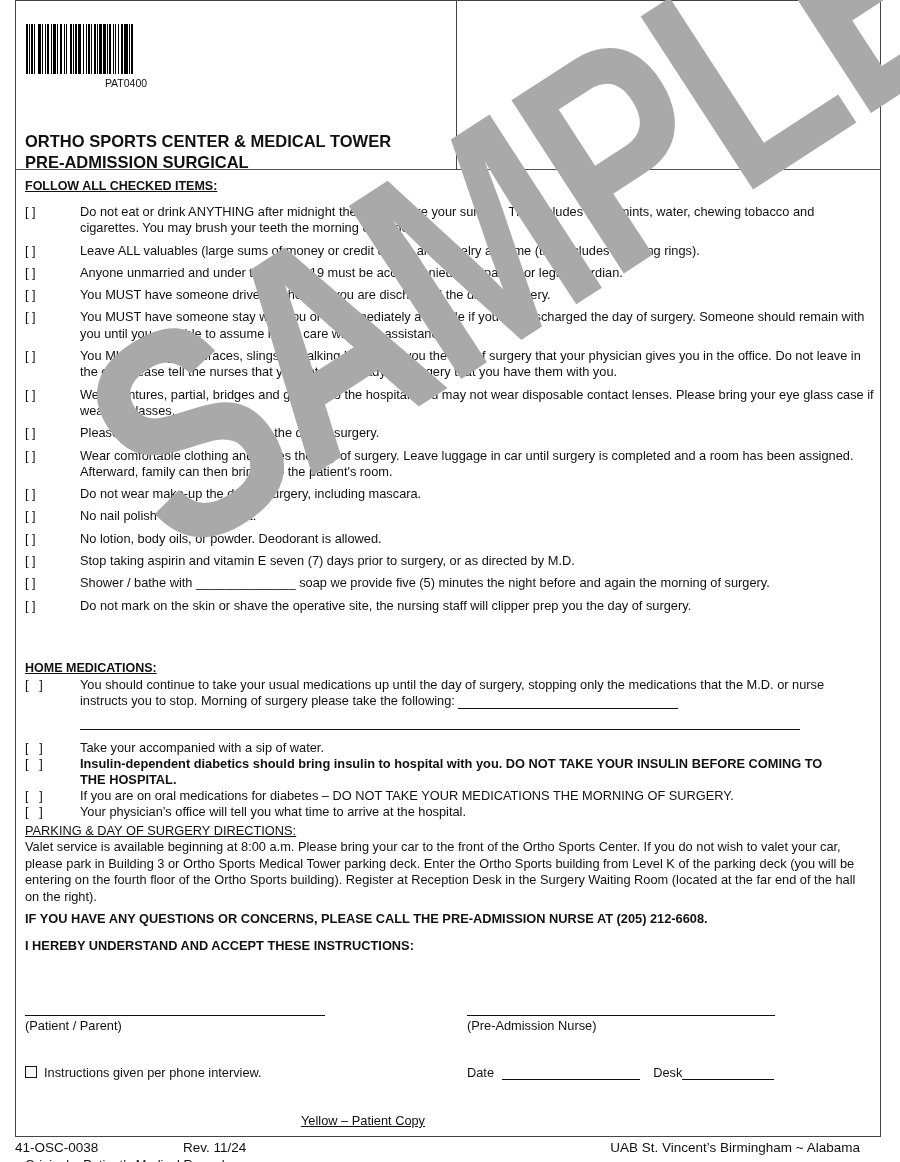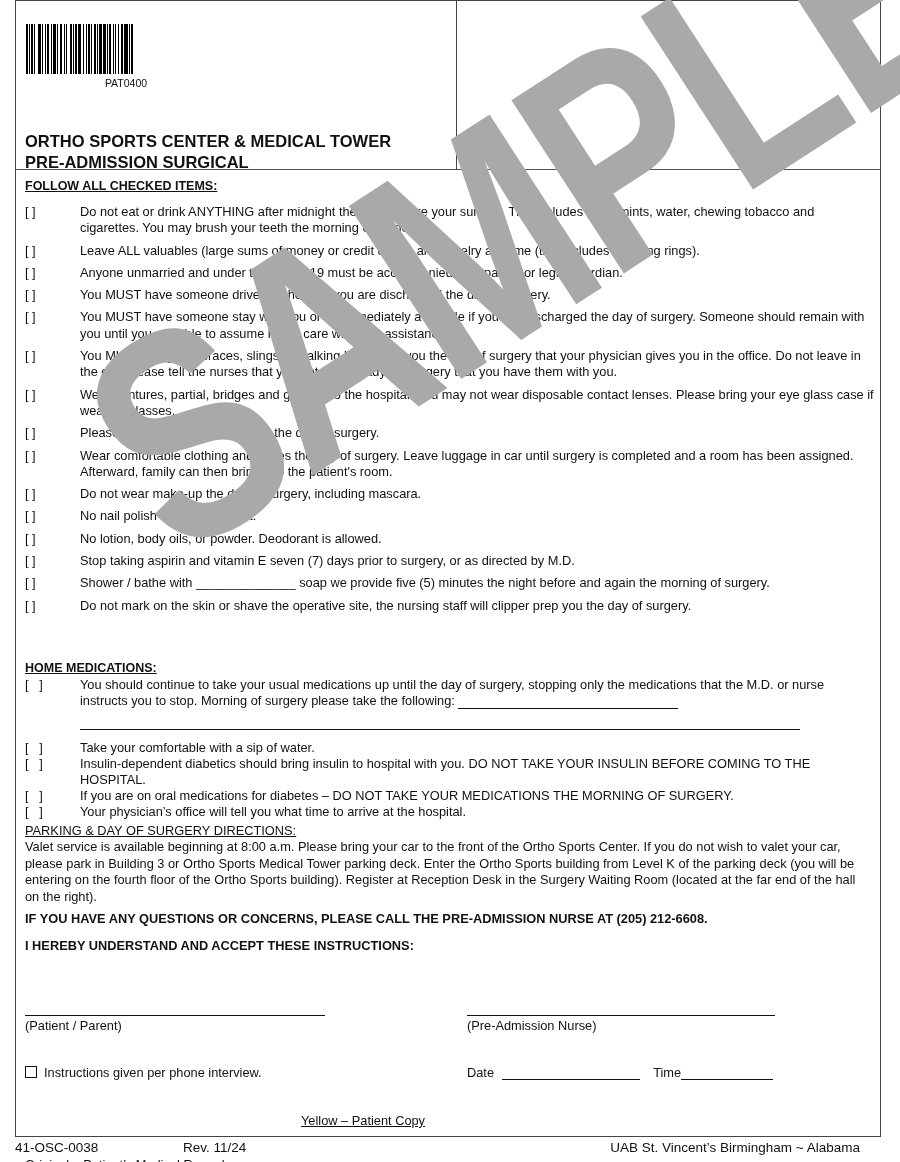--- a/index.html
+++ b/index.html
@@ -188,25 +188,25 @@
 <div class="section-heading" style="left:25px; top:661px;">HOME MEDICATIONS:</div>
 
 <div class="meds">
   <div class="item">
     <span class="cb">[&nbsp;&nbsp;&nbsp;]</span>
     <span class="txt"><span>You should continue to take your usual medications up until the day of surgery, stopping only the medications that the M.D. or nurse instructs you to stop. Morning of surgery please take the following:</span> <span class="blank-line" style="width:220px;"></span><br><span class="blank-line" style="width:720px; height:20px;"></span></span>
   </div>
   <div style="height:10px;"></div>
   <div class="item">
     <span class="cb">[&nbsp;&nbsp;&nbsp;]</span>
-    <span class="txt">Take your comfortable with a sip of water.</span>
-  </div>
-  <div class="item">
-    <span class="cb">[&nbsp;&nbsp;&nbsp;]</span>
-    <span class="txt" style="max-width:750px;">Insulin-dependent diabetics should bring insulin to hospital with you.  DO NOT TAKE YOUR INSULIN BEFORE COMING TO THE HOSPITAL.</span>
+    <span class="txt">Take your accompanied with a sip of water.</span>
+  </div>
+  <div class="item">
+    <span class="cb">[&nbsp;&nbsp;&nbsp;]</span>
+    <span class="txt" style="max-width:750px;font-weight:bold;">Insulin-dependent diabetics should bring insulin to hospital with you.  DO NOT TAKE YOUR INSULIN BEFORE COMING TO THE HOSPITAL.</span>
   </div>
   <div class="item">
     <span class="cb">[&nbsp;&nbsp;&nbsp;]</span>
     <span class="txt">If you are on oral medications for diabetes – DO NOT TAKE YOUR MEDICATIONS THE MORNING OF SURGERY.</span>
   </div>
   <div class="item">
     <span class="cb">[&nbsp;&nbsp;&nbsp;]</span>
     <span class="txt">Your physician’s office will tell you what time to arrive at the hospital.</span>
   </div>
 </div>
@@ -223,21 +223,21 @@
 <div class="sigline" style="left:467px; top:1015px; width:308px;"></div>
 <div class="small" style="left:467px; top:1018px;">(Pre-Admission Nurse)</div>
 
 <div class="small" style="left:25px; top:1065px;">
   <span class="checkbox"></span><span>Instructions given per phone interview.</span>
 </div>
 
 <div class="small" style="left:467px; top:1065px;">
   <span>Date</span>
   <span class="blank-line" style="width:138px; margin-left:4px;"></span>
-  <span style="margin-left:10px;">Time</span><span class="blank-line" style="width:92px;"></span>
+  <span style="margin-left:10px;">Desk</span><span class="blank-line" style="width:92px;"></span>
 </div>
 
 <div class="small" style="left:25px; top:1113px;margin-top:44px;">Original – Patient’s Medical Record</div>
 <div class="small" style="left:301px; top:1113px;text-decoration:underline;">Yellow – Patient Copy</div>
 
 <div class="footer" style="left:15px;">41-OSC-0038</div>
 <div class="footer" style="left:183px;">Rev. 11/24</div>
 <div class="footer" style="right:40px;">UAB St. Vincent’s Birmingham ~ Alabama</div>
 
 <div class="watermark">SAMPLE</div>

